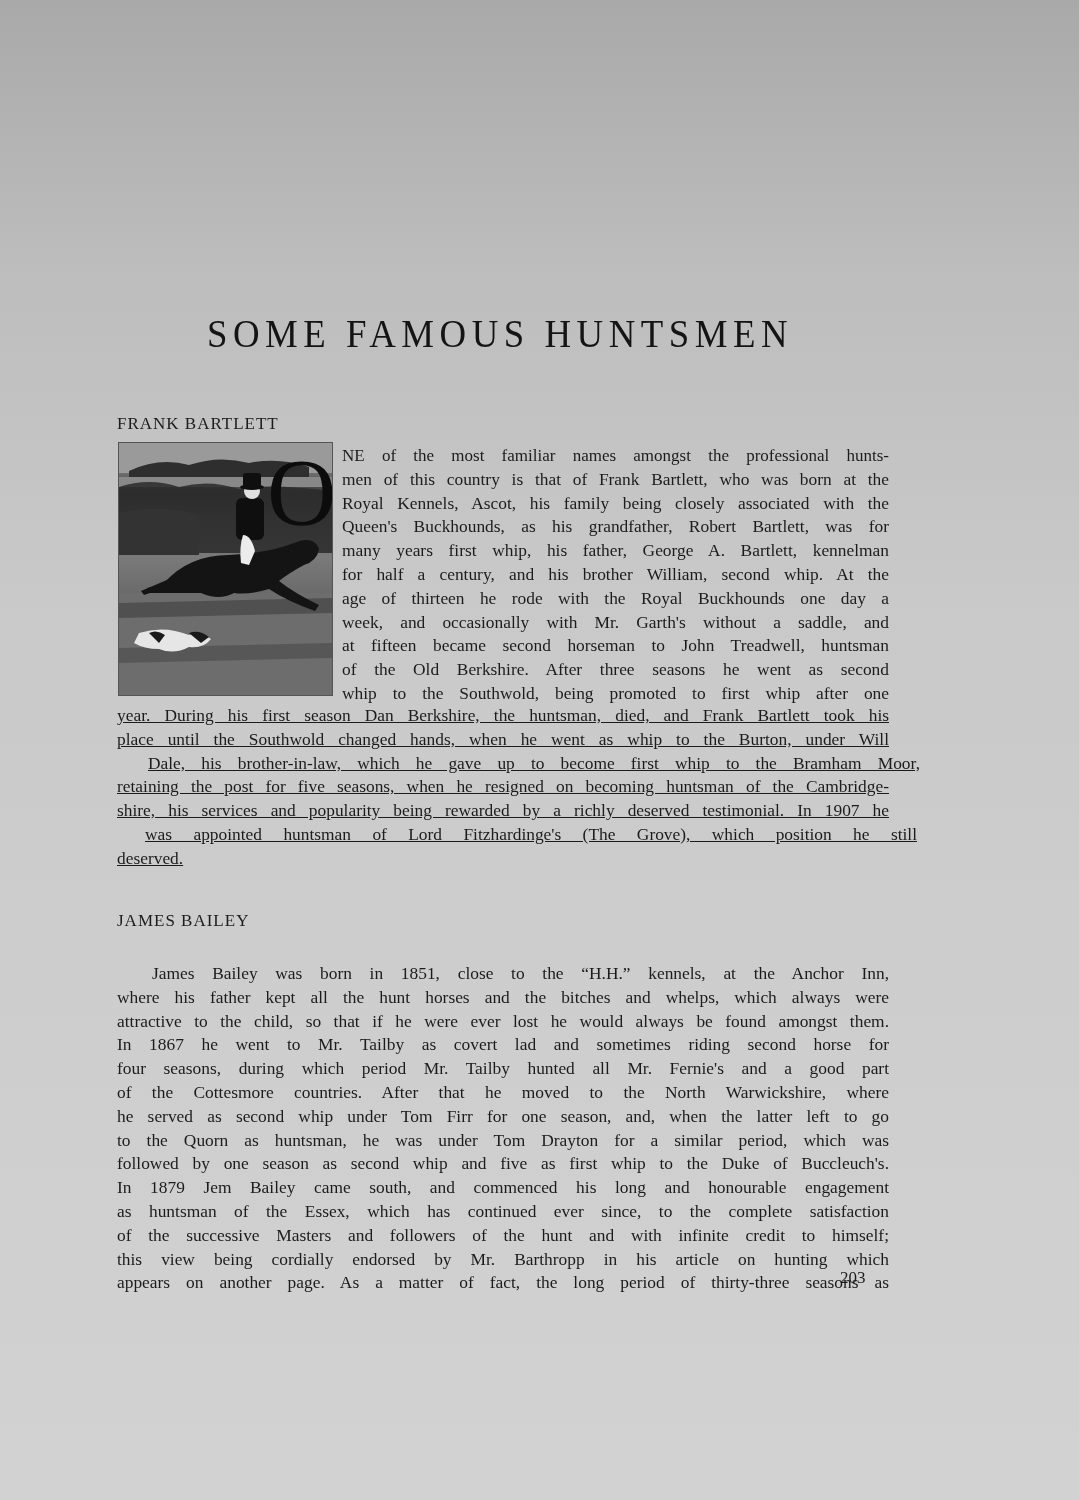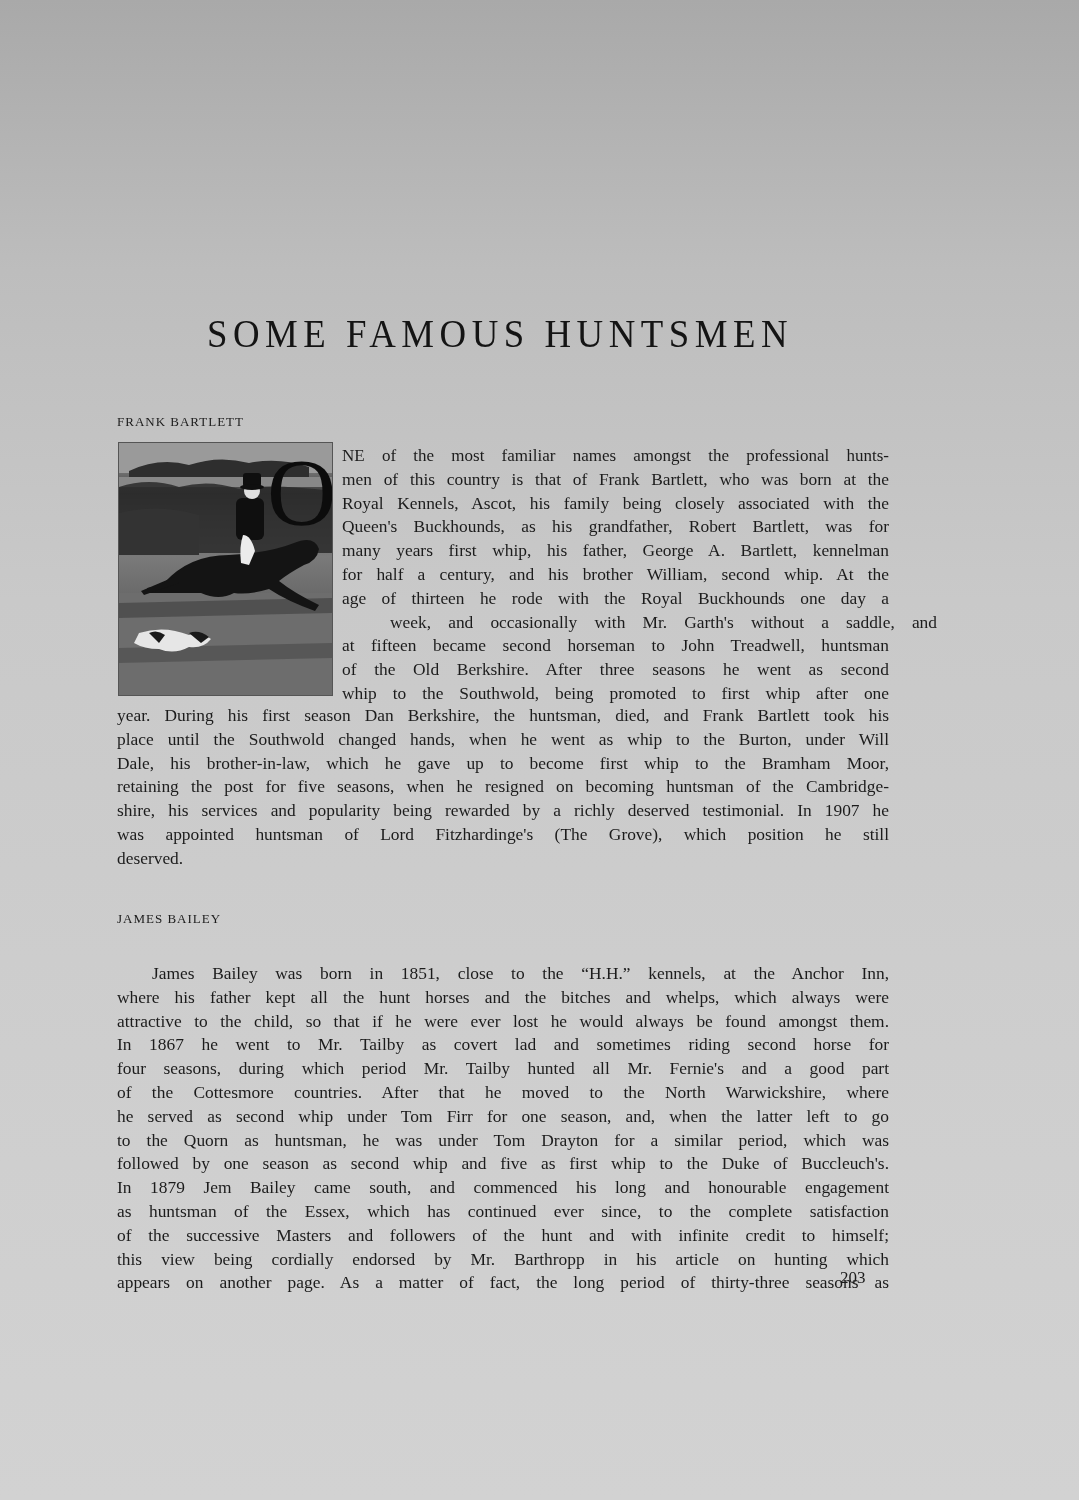--- a/index.html
+++ b/index.html
@@ -27,21 +27,21 @@
       color: #141414;
       transform: scaleX(0.92);
       transform-origin: 500px 0;
       margin: 0;
       font-weight: normal;
     }
     .section-heading {
       position: absolute;
       left: 117px;
       font-family: "Liberation Serif", "DejaVu Serif", serif;
-      font-size: 13px;
+      font-size: 17px;
       letter-spacing: 1px;
       color: #1c1c1c;
       margin: 0;
       font-weight: normal;
     }
     .body-text {
       font-family: "Liberation Serif", "DejaVu Serif", serif;
       font-size: 17.4px;
       line-height: 23.8px;
       color: #1c1c1c;
@@ -76,20 +76,21 @@
       position: absolute;
       left: 342px;
       top: 444px;
       width: 547px;
     }
     .para1-full {
       position: absolute;
       left: 117px;
       top: 704px;
       width: 772px;
+      text-decoration: underline;
     }
     .para2 {
       position: absolute;
       left: 117px;
       top: 962px;
       width: 772px;
     }
     .page-number {
       position: absolute;
       left: 840px;
@@ -141,33 +142,33 @@
 </div>
 
 <div class="body-text para1-wrap">
   <span class="line" style="font-size: 17px; white-space: normal; overflow: hidden; width: 547px;">NE of the most familiar names amongst the professional hunts-</span>
   <span class="line" style="white-space: normal; overflow: hidden; width: 547px;">men of this country is that of Frank Bartlett, who was born at the</span>
   <span class="line" style="white-space: normal; overflow: hidden; width: 547px;">Royal Kennels, Ascot, his family being closely associated with the</span>
   <span class="line" style="white-space: normal; overflow: hidden; width: 547px;">Queen's Buckhounds, as his grandfather, Robert Bartlett, was for</span>
   <span class="line" style="white-space: normal; overflow: hidden; width: 547px;">many years first whip, his father, George A. Bartlett, kennelman</span>
   <span class="line" style="white-space: normal; overflow: hidden; width: 547px;">for half a century, and his brother William, second whip. At the</span>
   <span class="line" style="white-space: normal; overflow: hidden; width: 547px;">age of thirteen he rode with the Royal Buckhounds one day a</span>
-  <span class="line" style="white-space: normal; overflow: hidden; width: 547px; margin-left: 48px;">week, and occasionally with Mr. Garth's without a saddle, and</span>
+  <span class="line" style="white-space: normal; overflow: hidden; width: 547px;">week, and occasionally with Mr. Garth's without a saddle, and</span>
   <span class="line" style="white-space: normal; overflow: hidden; width: 547px;">at fifteen became second horseman to John Treadwell, huntsman</span>
   <span class="line" style="white-space: normal; overflow: hidden; width: 547px;">of the Old Berkshire. After three seasons he went as second</span>
   <span class="line" style="white-space: normal; overflow: hidden; width: 547px;">whip to the Southwold, being promoted to first whip after one</span>
 </div>
 
 <div class="body-text para1-full">
   <span class="line" style="white-space: normal; overflow: hidden; width: 772px;">year. During his first season Dan Berkshire, the huntsman, died, and Frank Bartlett took his</span>
   <span class="line" style="white-space: normal; overflow: hidden; width: 772px;">place until the Southwold changed hands, when he went as whip to the Burton, under Will</span>
-  <span class="line" style="white-space: normal; overflow: hidden; width: 772px;">Dale, his brother-in-law, which he gave up to become first whip to the Bramham Moor,</span>
+  <span class="line" style="white-space: normal; overflow: hidden; width: 772px; margin-left: 31px;">Dale, his brother-in-law, which he gave up to become first whip to the Bramham Moor,</span>
   <span class="line" style="white-space: normal; overflow: hidden; width: 772px;">retaining the post for five seasons, when he resigned on becoming huntsman of the Cambridge-</span>
   <span class="line" style="white-space: normal; overflow: hidden; width: 772px;">shire, his services and popularity being rewarded by a richly deserved testimonial. In 1907 he</span>
-  <span class="line" style="white-space: normal; overflow: hidden; width: 772px;">was appointed huntsman of Lord Fitzhardinge's (The Grove), which position he still</span>
+  <span class="line" style="white-space: normal; overflow: hidden; width: 772px; margin-left: 28px;">was appointed huntsman of Lord Fitzhardinge's (The Grove), which position he still</span>
   <span class="line last">deserved.</span>
 </div>
 
 <h2 class="section-heading" style="top:911px;">JAMES BAILEY</h2>
 
 <div class="body-text para2">
   <span class="line" style="padding-left: 35px; white-space: normal; overflow: hidden; width: 737px;">James Bailey was born in 1851, close to the “H.H.” kennels, at the Anchor Inn,</span>
   <span class="line" style="white-space: normal; overflow: hidden; width: 772px;">where his father kept all the hunt horses and the bitches and whelps, which always were</span>
   <span class="line" style="white-space: normal; overflow: hidden; width: 772px;">attractive to the child, so that if he were ever lost he would always be found amongst them.</span>
   <span class="line" style="white-space: normal; overflow: hidden; width: 772px;">In 1867 he went to Mr. Tailby as covert lad and sometimes riding second horse for</span>

